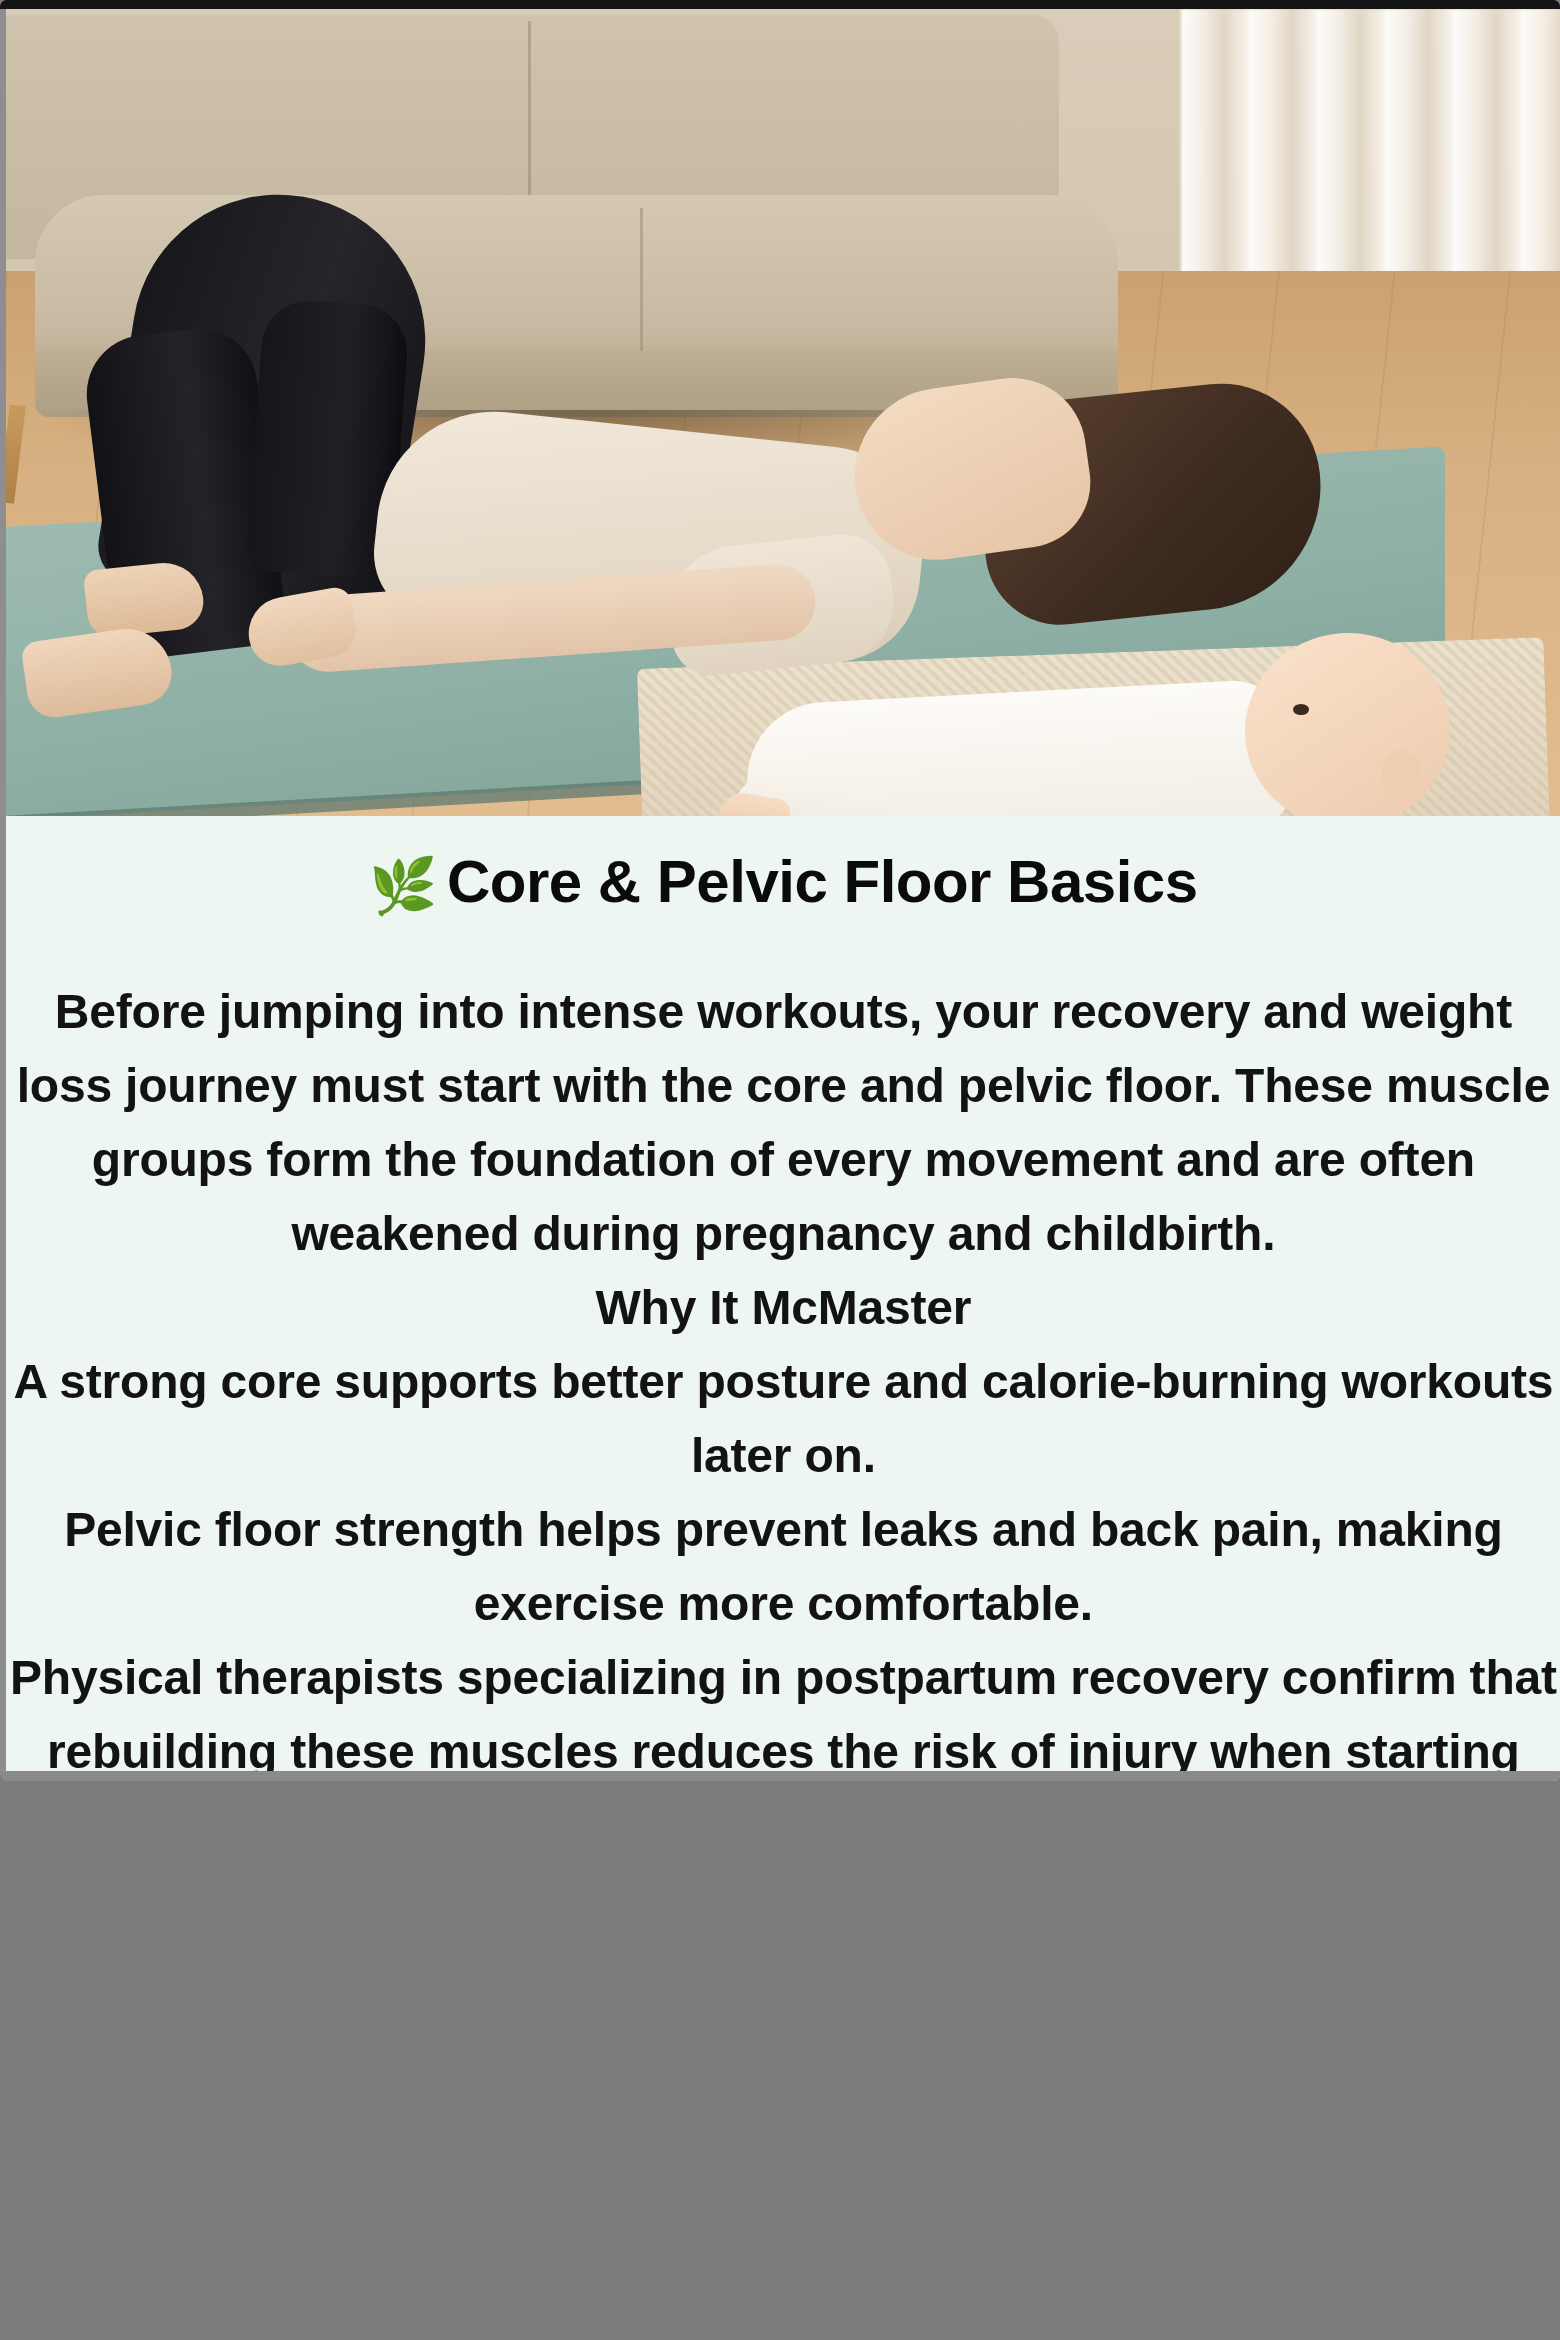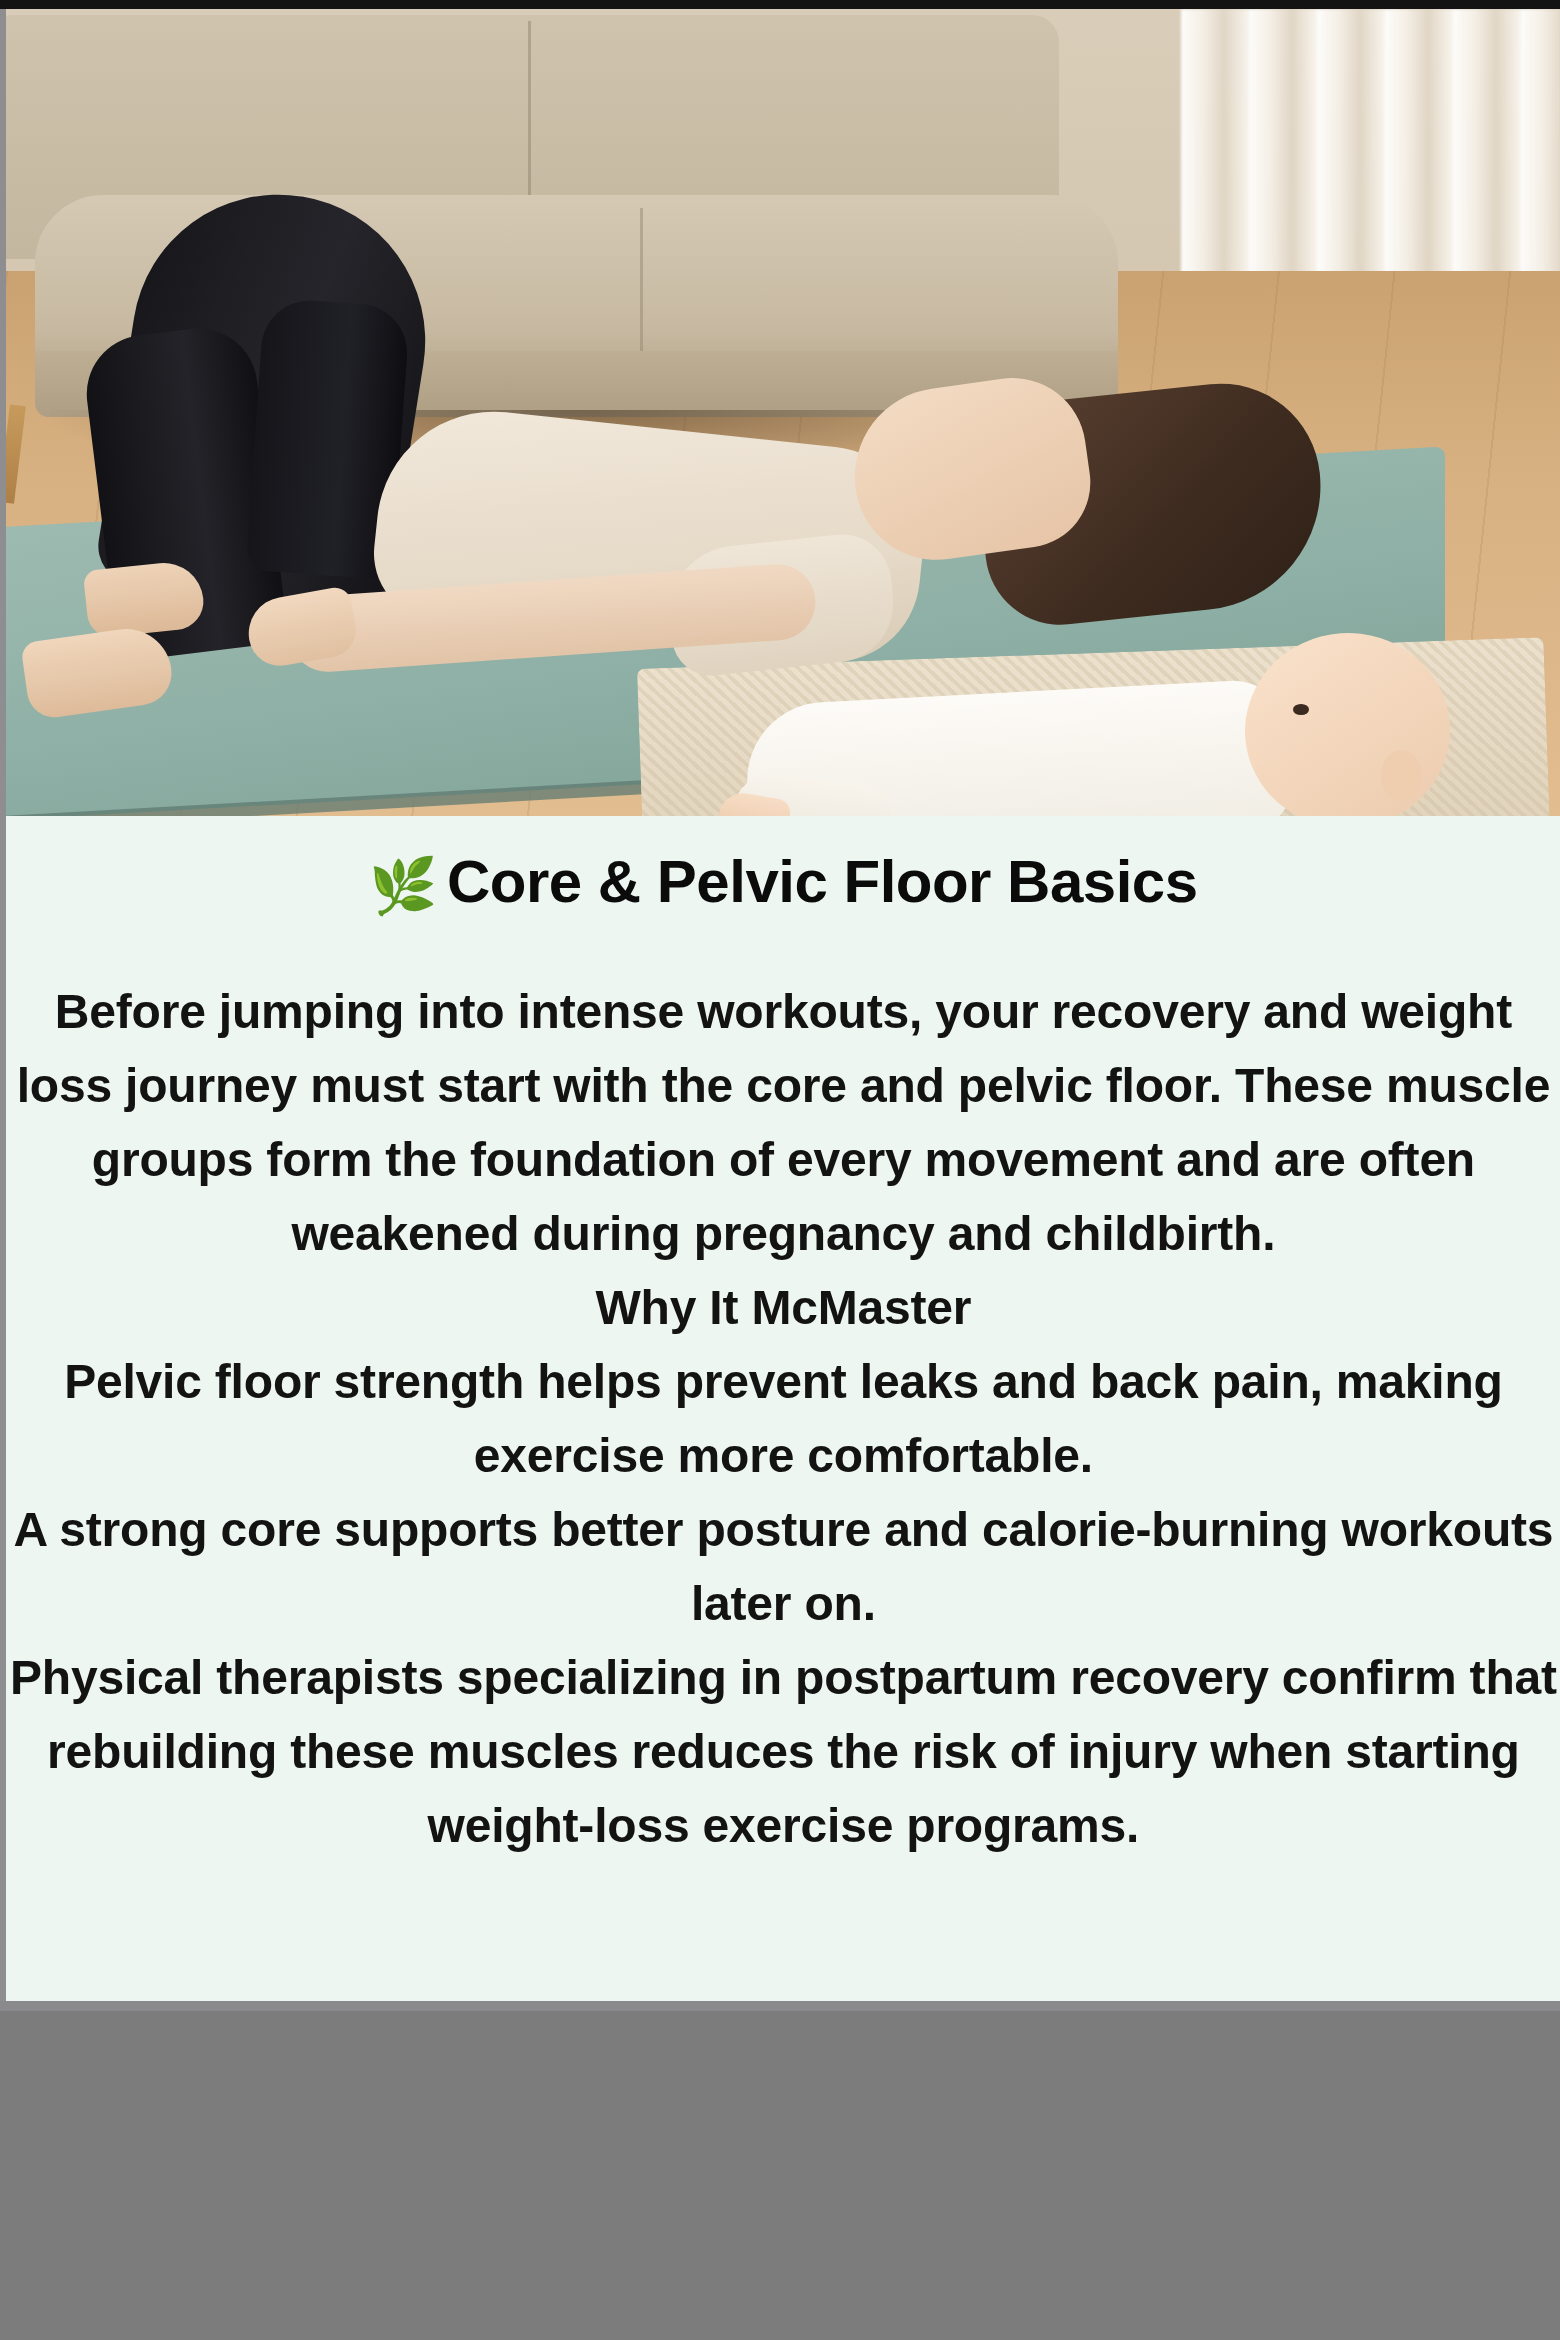--- a/index.html
+++ b/index.html
@@ -7,23 +7,24 @@
   html, body {
     width: 1560px;
     height: 2341px;
     background: #7c7c7c;
     font-family: "Liberation Sans", sans-serif;
   }
 
   #page {
     position: relative;
     width: 1560px;
-    height: 2011px;
+    height: 1781px;
     background: #701a75;
     overflow: hidden;
+    border-radius: 7px;
   }
 
   
   .top-bar {
     position: absolute;
     top: 0; left: 0;
     width: 1560px;
     height: 8.8px;
     background: #131313;
     z-index: 40;
@@ -387,21 +388,21 @@
 
   <div class="card">
 
     <h1 class="title">
       <span class="leaf">🌿</span><span>Core &amp; Pelvic Floor Basics</span>
     </h1>
 
     <div class="body">
       <p>Before jumping into intense workouts, your recovery and weight loss journey must start with the core and pelvic floor. These muscle groups form the foundation of every movement and are often weakened during pregnancy and childbirth.</p>
       <p>Why It McMaster</p>
+      <p>A strong core supports better posture and calorie-burning workouts later on.</p>
       <p>Pelvic floor strength helps prevent leaks and back pain, making exercise more comfortable.</p>
-      <p>A strong core supports better posture and calorie-burning workouts later on.</p>
       <p>Physical therapists specializing in postpartum recovery confirm that rebuilding these muscles reduces the risk of injury when starting weight-loss exercise programs.</p>
     </div>
 
   </div>
 
 </div>
 
 
 </body></html>

